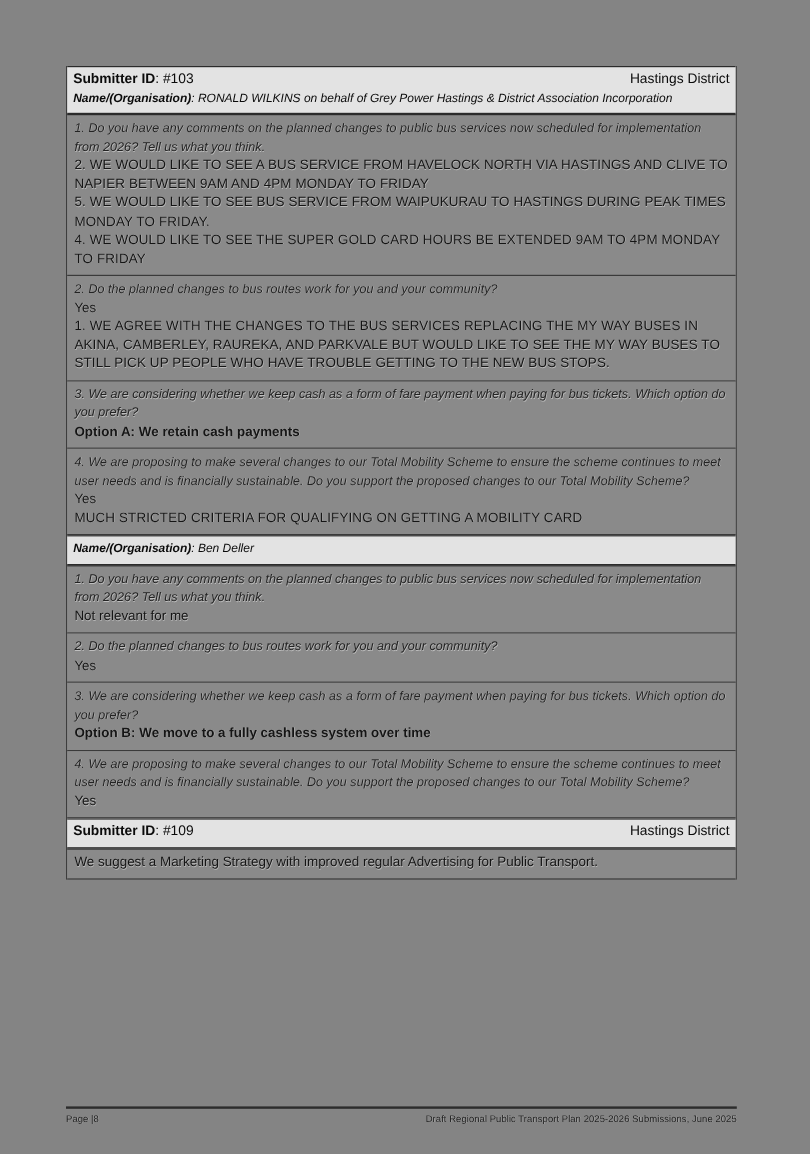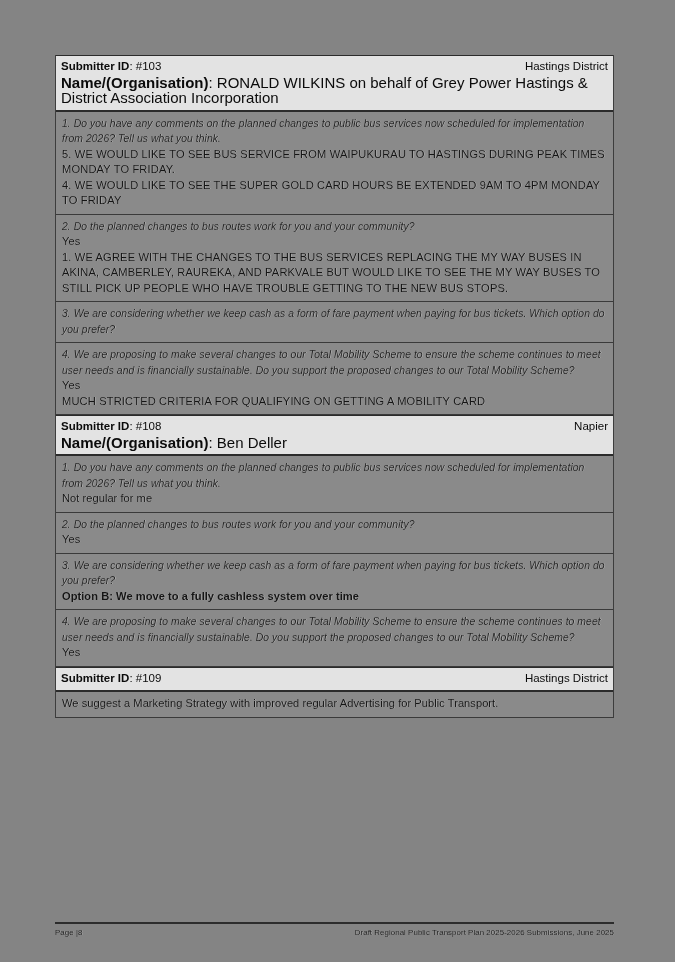--- a/index.html
+++ b/index.html
@@ -43,23 +43,24 @@
     align-items: baseline;
     font-size: 11.5px;
     line-height: 15.5px;
     color: #0b0b0b;
   }
   .sub-id-line .lbl,
   .sub-name-line .lbl {
     font-weight: bold;
   }
   .sub-name-line {
-    font-size: 15px;
+    font-size: 10px;
     line-height: 15.5px;
     color: #0b0b0b;
+    font-style: italic;
   }
   .region {
     white-space: nowrap;
     padding-left: 14px;
   }
   
   .qa-block {
     background: #8a8a8a;
     border-bottom: 1px solid #3a3a3a;
     padding: 4px 6px 5px 6px;
@@ -120,46 +121,44 @@
   <div class="doc-table" id="table-root">
       <div class="sub-header">
         <div class="sub-header-row sub-id-line">
           <span><span class="lbl">Submitter ID</span>: #103</span>
           <span class="region">Hastings District</span>
         </div>
         <div class="sub-name-line"><span class="lbl">Name/(Organisation)</span>: RONALD WILKINS on behalf of Grey Power Hastings &amp; District Association Incorporation</div>
       </div>
       <div class="qa-block first-of-sub">
         <p class="question">1. Do you have any comments on the planned changes to public bus services now scheduled for implementation from 2026? Tell us what you think.</p>
+        <p class="answer caps">2. WE WOULD LIKE TO SEE A BUS SERVICE FROM HAVELOCK NORTH VIA HASTINGS  AND CLIVE TO NAPIER BETWEEN 9AM AND 4PM  MONDAY TO FRIDAY</p>
         <p class="answer caps">5. WE WOULD LIKE TO SEE  BUS SERVICE FROM WAIPUKURAU TO HASTINGS DURING PEAK TIMES MONDAY TO FRIDAY.</p>
         <p class="answer caps">4. WE WOULD LIKE TO SEE THE SUPER GOLD CARD HOURS BE EXTENDED 9AM TO 4PM MONDAY TO FRIDAY</p>
       </div>
       <div class="qa-block">
         <p class="question">2. Do the planned changes to bus routes work for you and your community?</p>
         <p class="answer">Yes</p>
         <p class="answer caps">1. WE AGREE WITH THE CHANGES TO THE BUS SERVICES REPLACING THE MY WAY BUSES IN AKINA, CAMBERLEY, RAUREKA, AND PARKVALE  BUT WOULD LIKE TO SEE THE MY WAY BUSES TO STILL  PICK UP PEOPLE WHO HAVE TROUBLE GETTING TO THE NEW BUS STOPS.</p>
       </div>
       <div class="qa-block">
         <p class="question">3. We are considering whether we keep cash as a form of fare payment when paying for bus tickets. Which option do you prefer?</p>
+        <p class="answer bold">Option A: We retain cash payments</p>
       </div>
       <div class="qa-block">
         <p class="question">4. We are proposing to make several changes to our Total Mobility Scheme to ensure the scheme continues to meet user needs and is financially sustainable. Do you support the proposed changes to our Total Mobility Scheme?</p>
         <p class="answer">Yes</p>
         <p class="answer caps">MUCH STRICTED CRITERIA FOR QUALIFYING ON GETTING A MOBILITY CARD</p>
       </div>
       <div class="sub-header">
-        <div class="sub-header-row sub-id-line">
-          <span><span class="lbl">Submitter ID</span>: #108</span>
-          <span class="region">Napier</span>
-        </div>
         <div class="sub-name-line"><span class="lbl">Name/(Organisation)</span>: Ben Deller</div>
       </div>
       <div class="qa-block first-of-sub">
         <p class="question">1. Do you have any comments on the planned changes to public bus services now scheduled for implementation from 2026? Tell us what you think.</p>
-        <p class="answer">Not regular for me</p>
+        <p class="answer">Not relevant for me</p>
       </div>
       <div class="qa-block">
         <p class="question">2. Do the planned changes to bus routes work for you and your community?</p>
         <p class="answer">Yes</p>
       </div>
       <div class="qa-block">
         <p class="question">3. We are considering whether we keep cash as a form of fare payment when paying for bus tickets. Which option do you prefer?</p>
         <p class="answer bold">Option B: We move to a fully cashless system over time</p>
       </div>
       <div class="qa-block">

